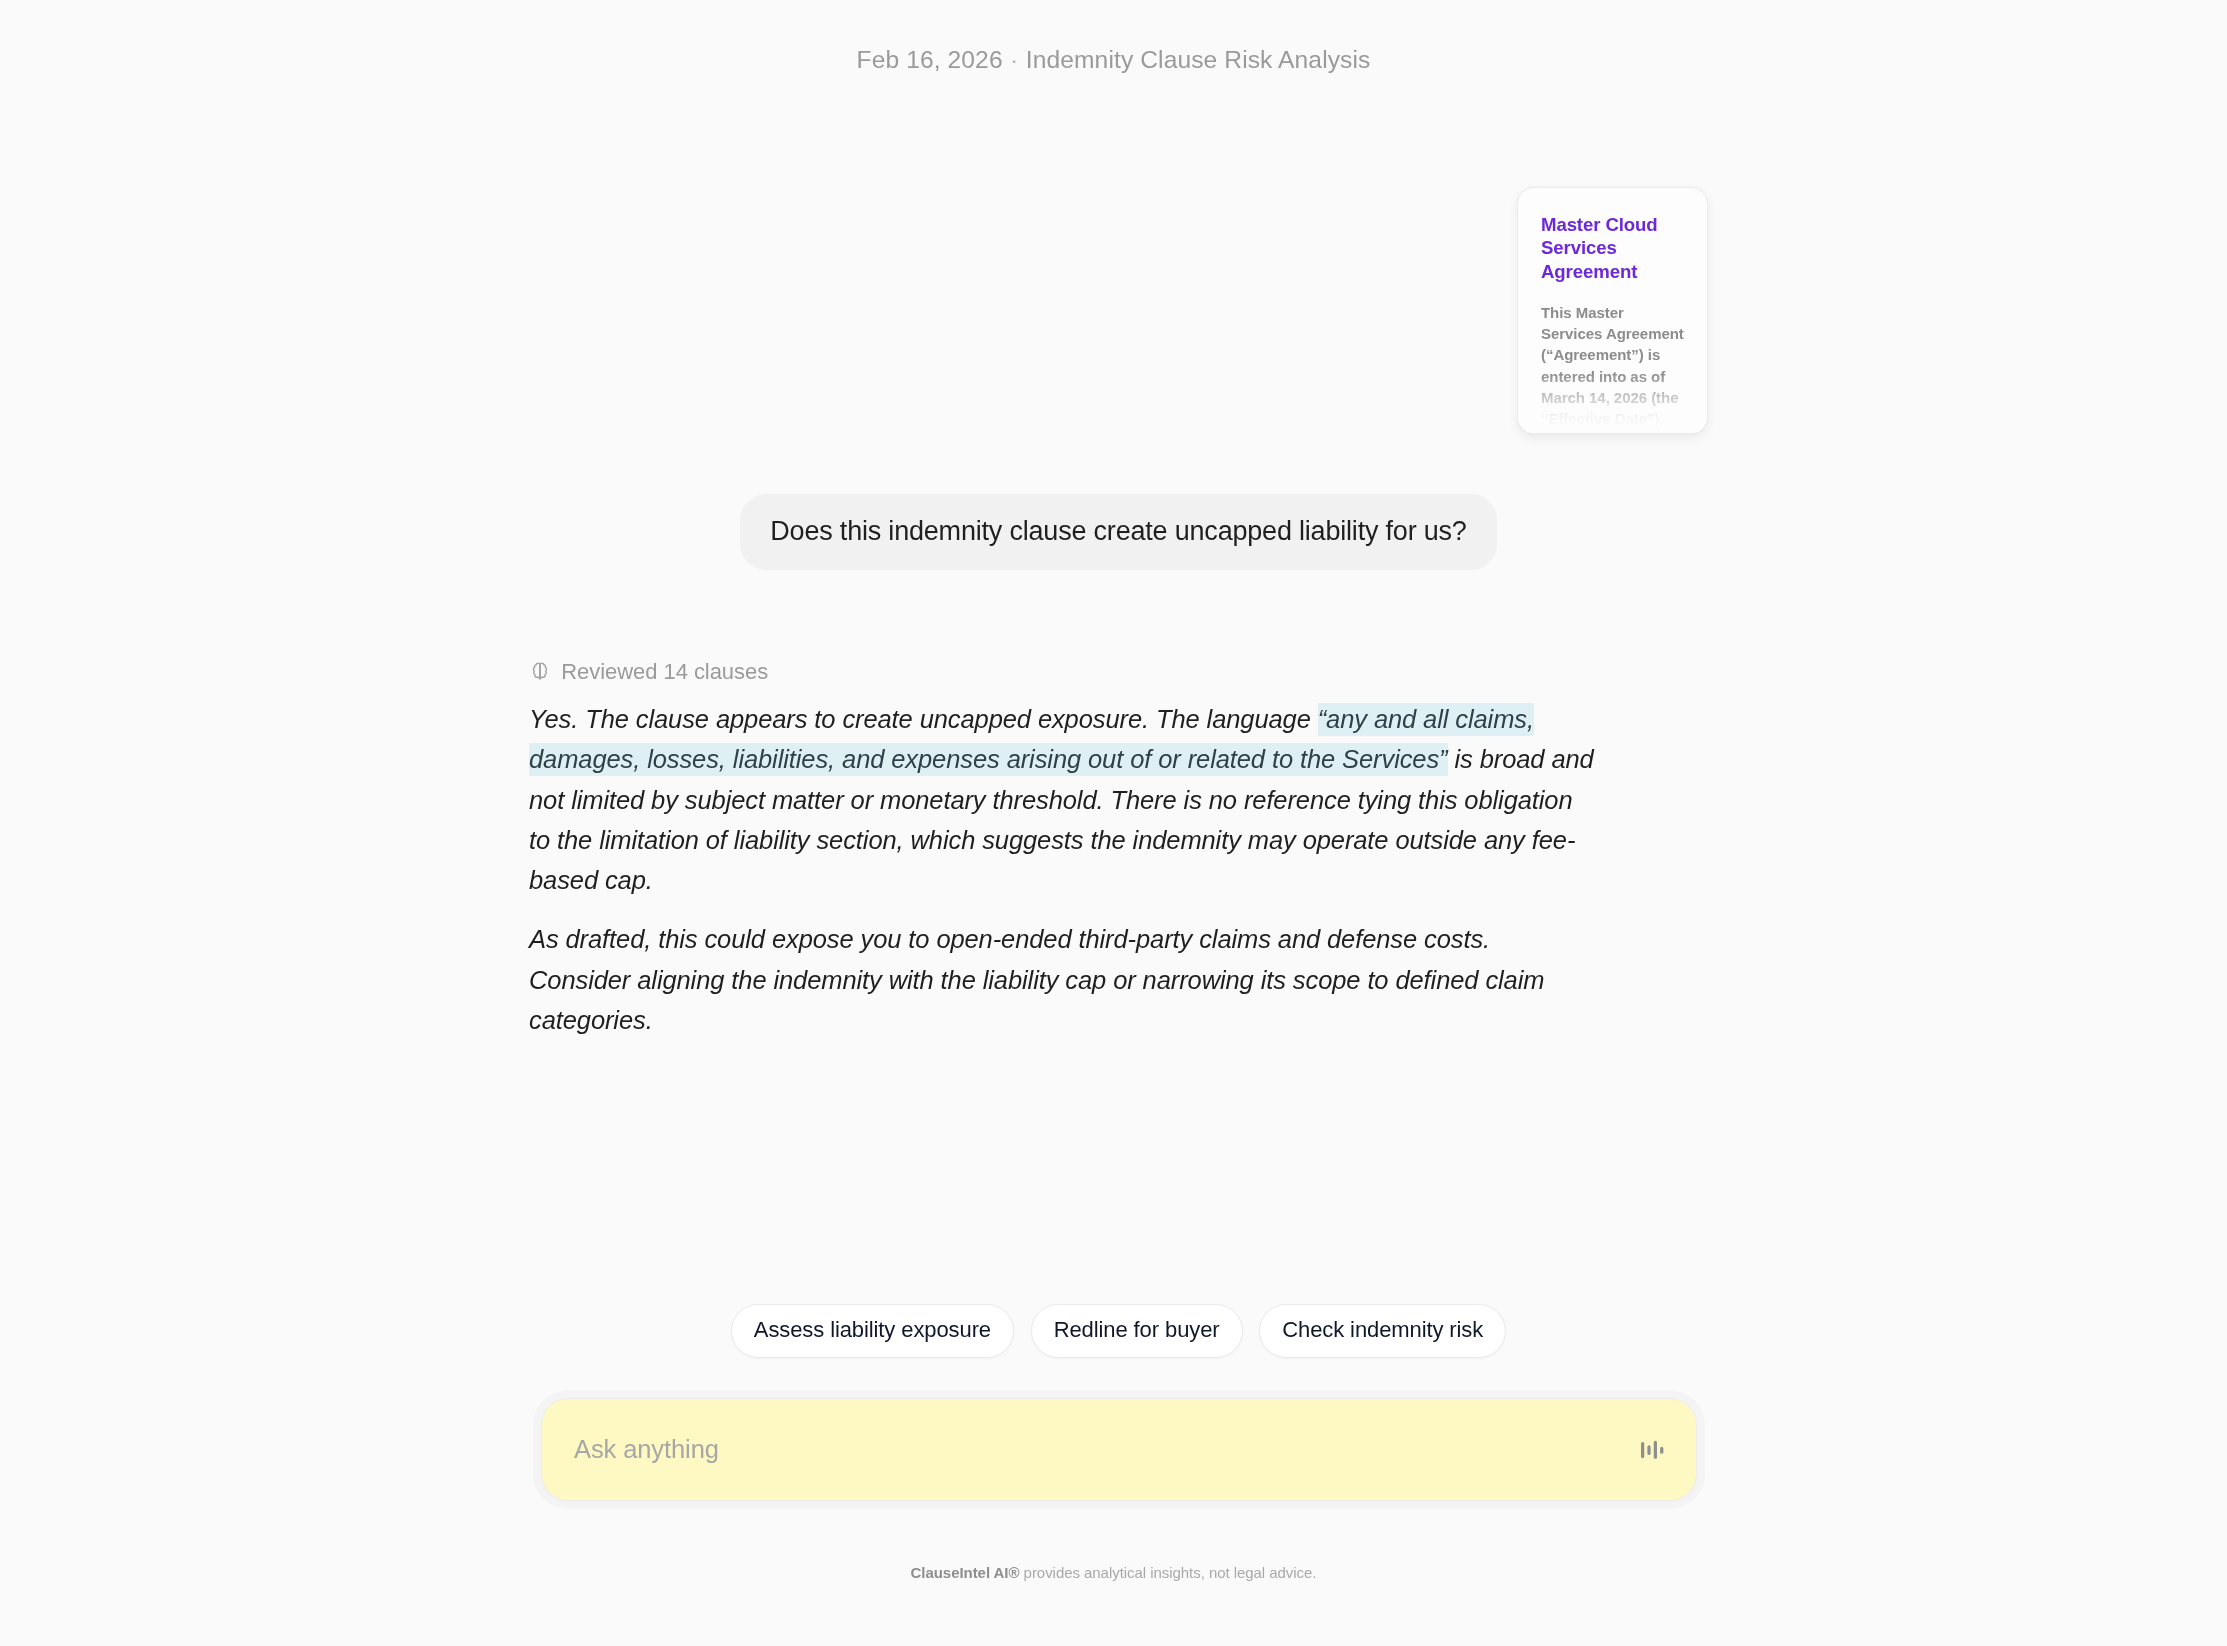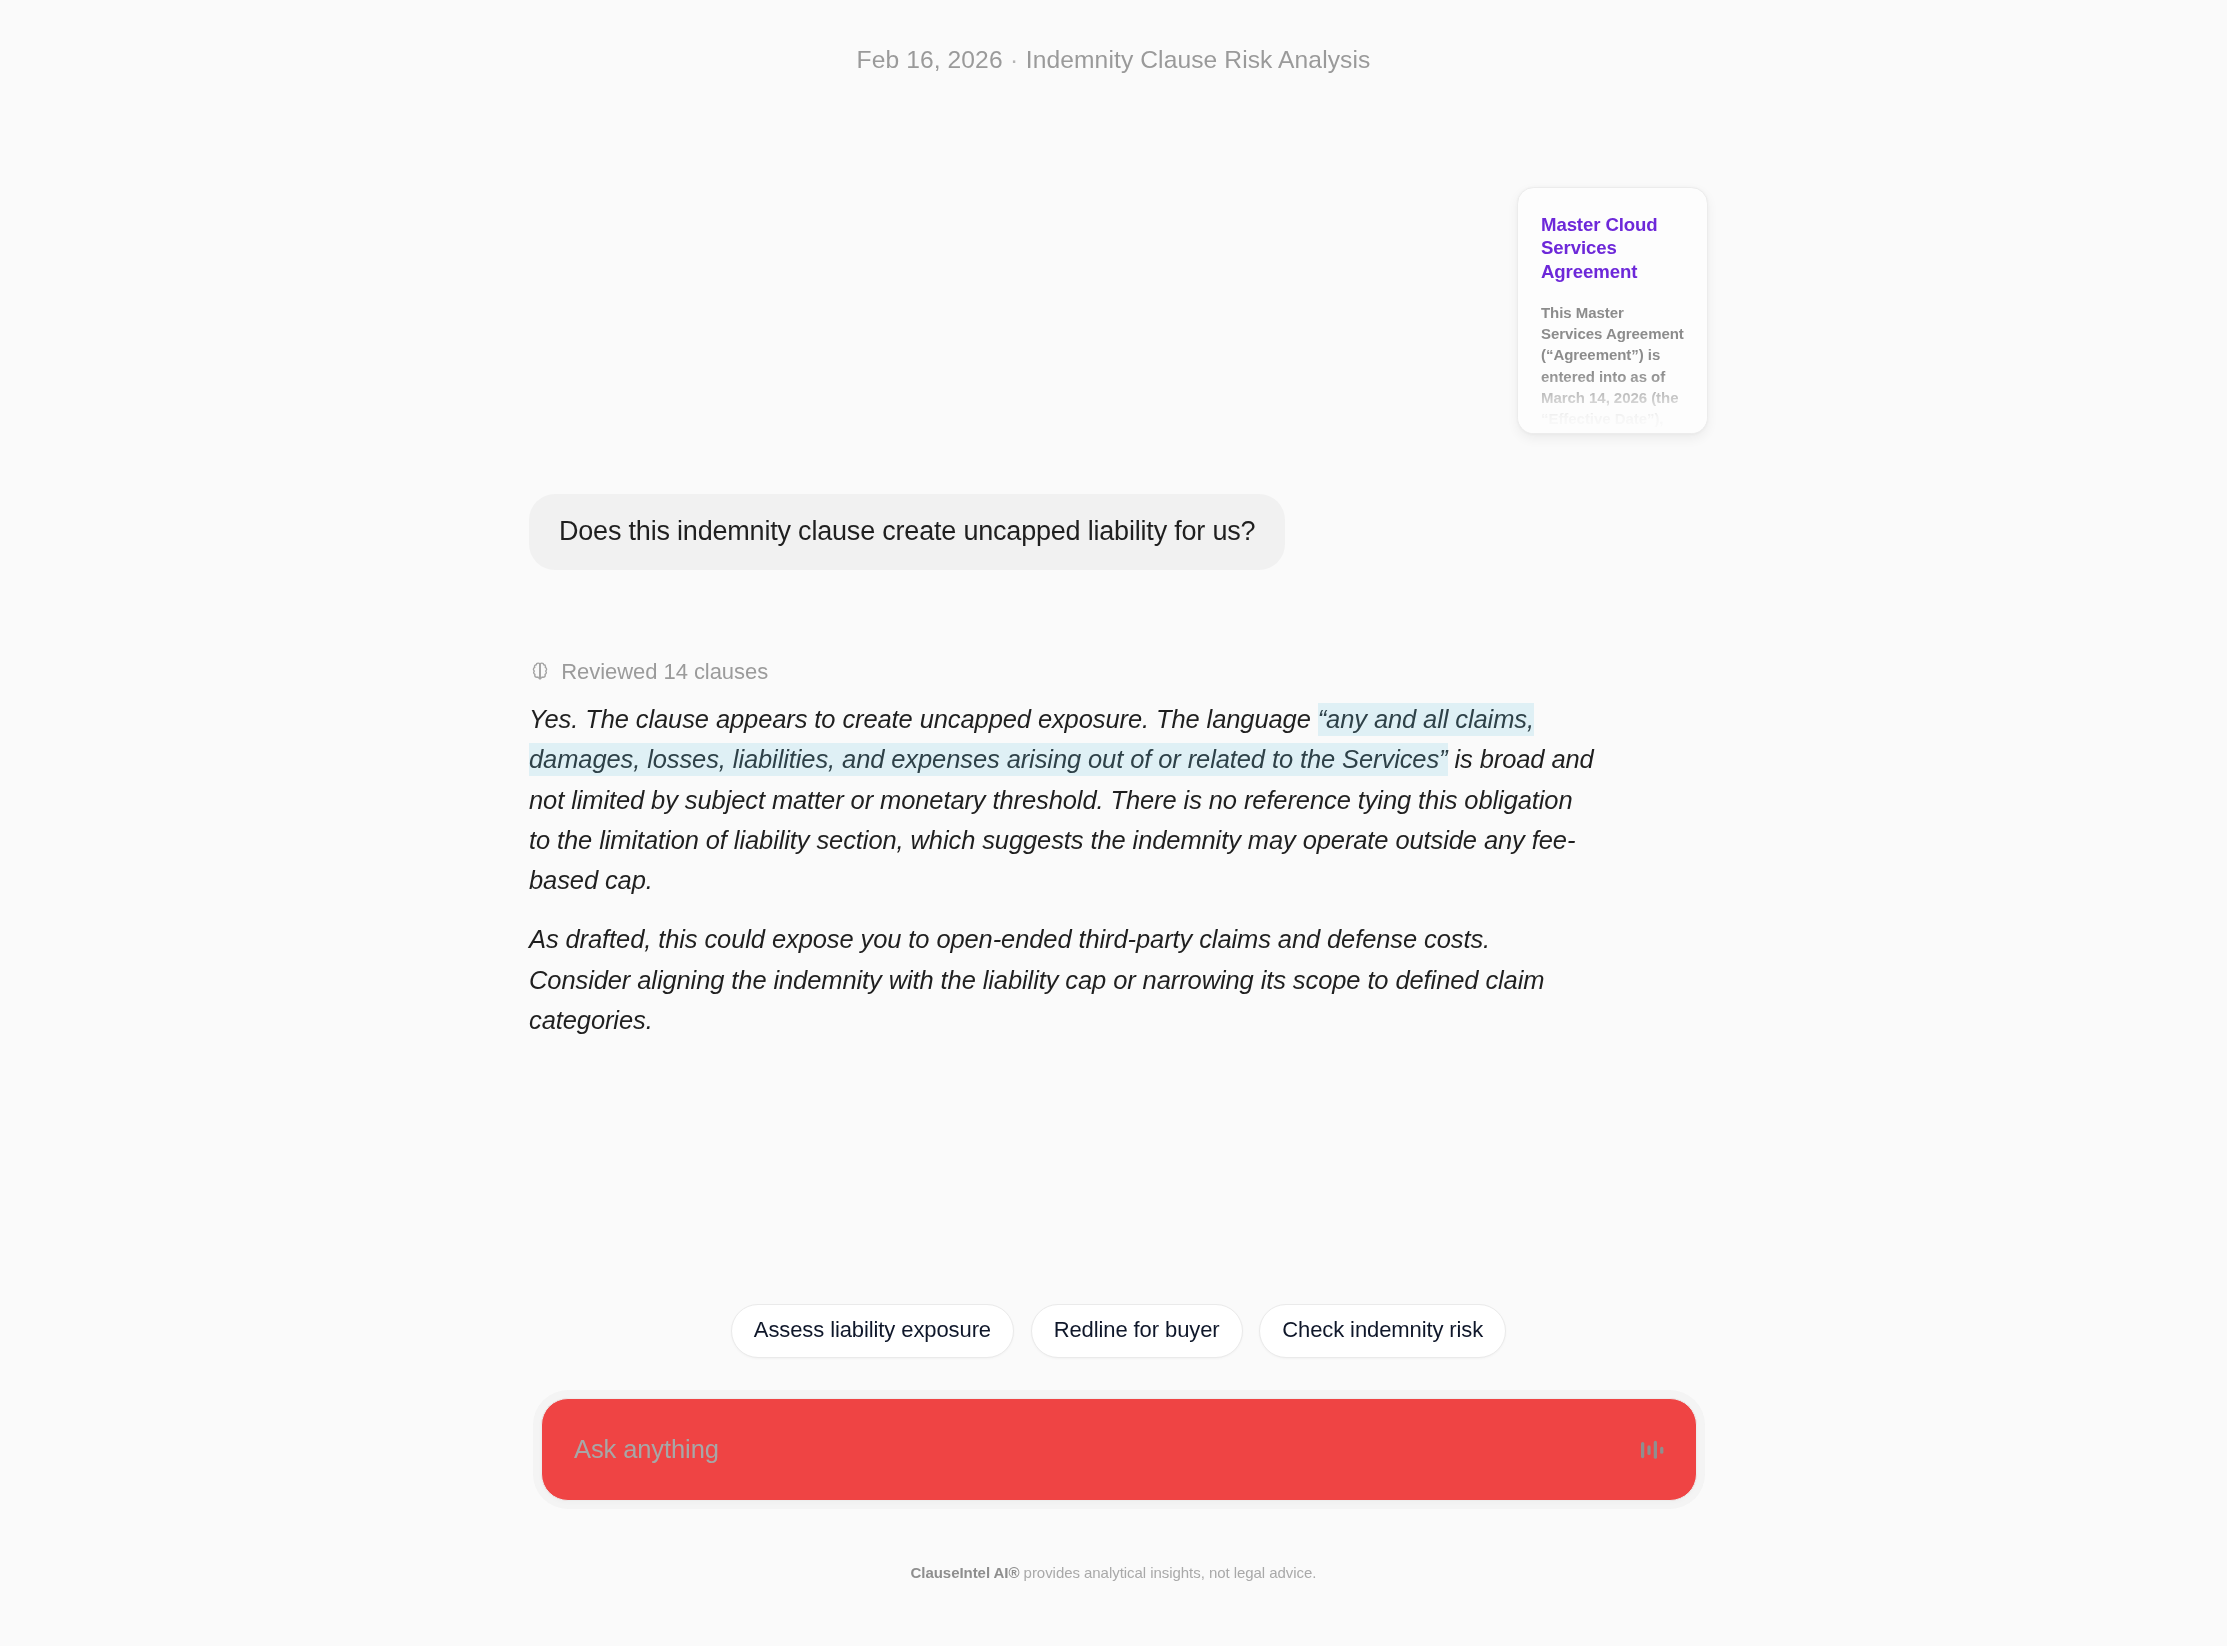--- a/index.html
+++ b/index.html
@@ -96,21 +96,21 @@
     letter-spacing: -0.05px;
   }
 
   
   .user-row {
     position: absolute;
     right: 0;
     top: 494px;
     width: 100%;
     display: flex;
-    justify-content: flex-start;
+    justify-content: center;
   }
   .user-bubble {
     background: #f1f1f1;
     border-radius: 26px;
     padding: 19.5px 30px 21.3px 30px;
     font-size: 27px;
     color: #1f1f1f;
     line-height: 1.3;
     letter-spacing: -0.2px;
     max-width: 1021px;
@@ -198,21 +198,21 @@
     inset: -8.4px -8.4px -8.4px -8.4px;
     border-radius: 35px;
     background: #f3f3f3;
     opacity: 0.85;
     filter: blur(0.5px);
   }
   .composer {
     position: absolute;
     inset: 0;
     box-sizing: border-box;
-    background: #ef4444;
+    background: #fef9c3;
     border: 1.4px solid #ededed;
     border-radius: 27px;
     display: flex;
     align-items: center;
     padding: 0 29px 0 30px;
     box-shadow: 0 1.4px 4.6px rgba(0,0,0,0.02);
   }
   .composer-input {
     flex: 1 1 auto;
     border: 0;

